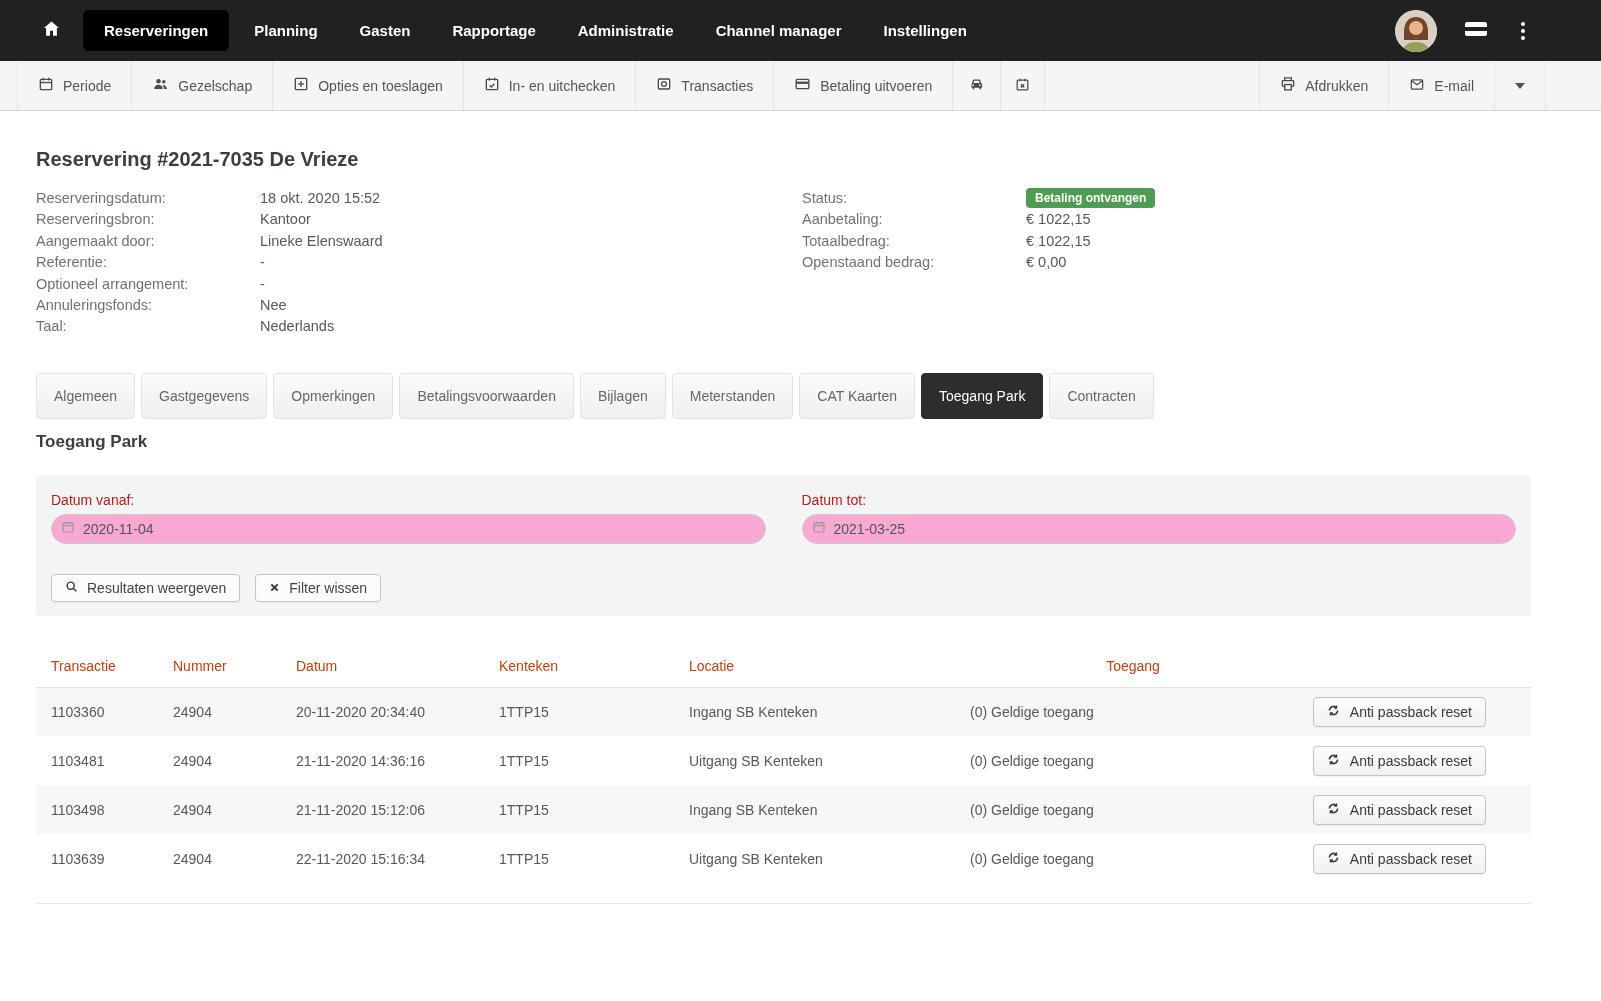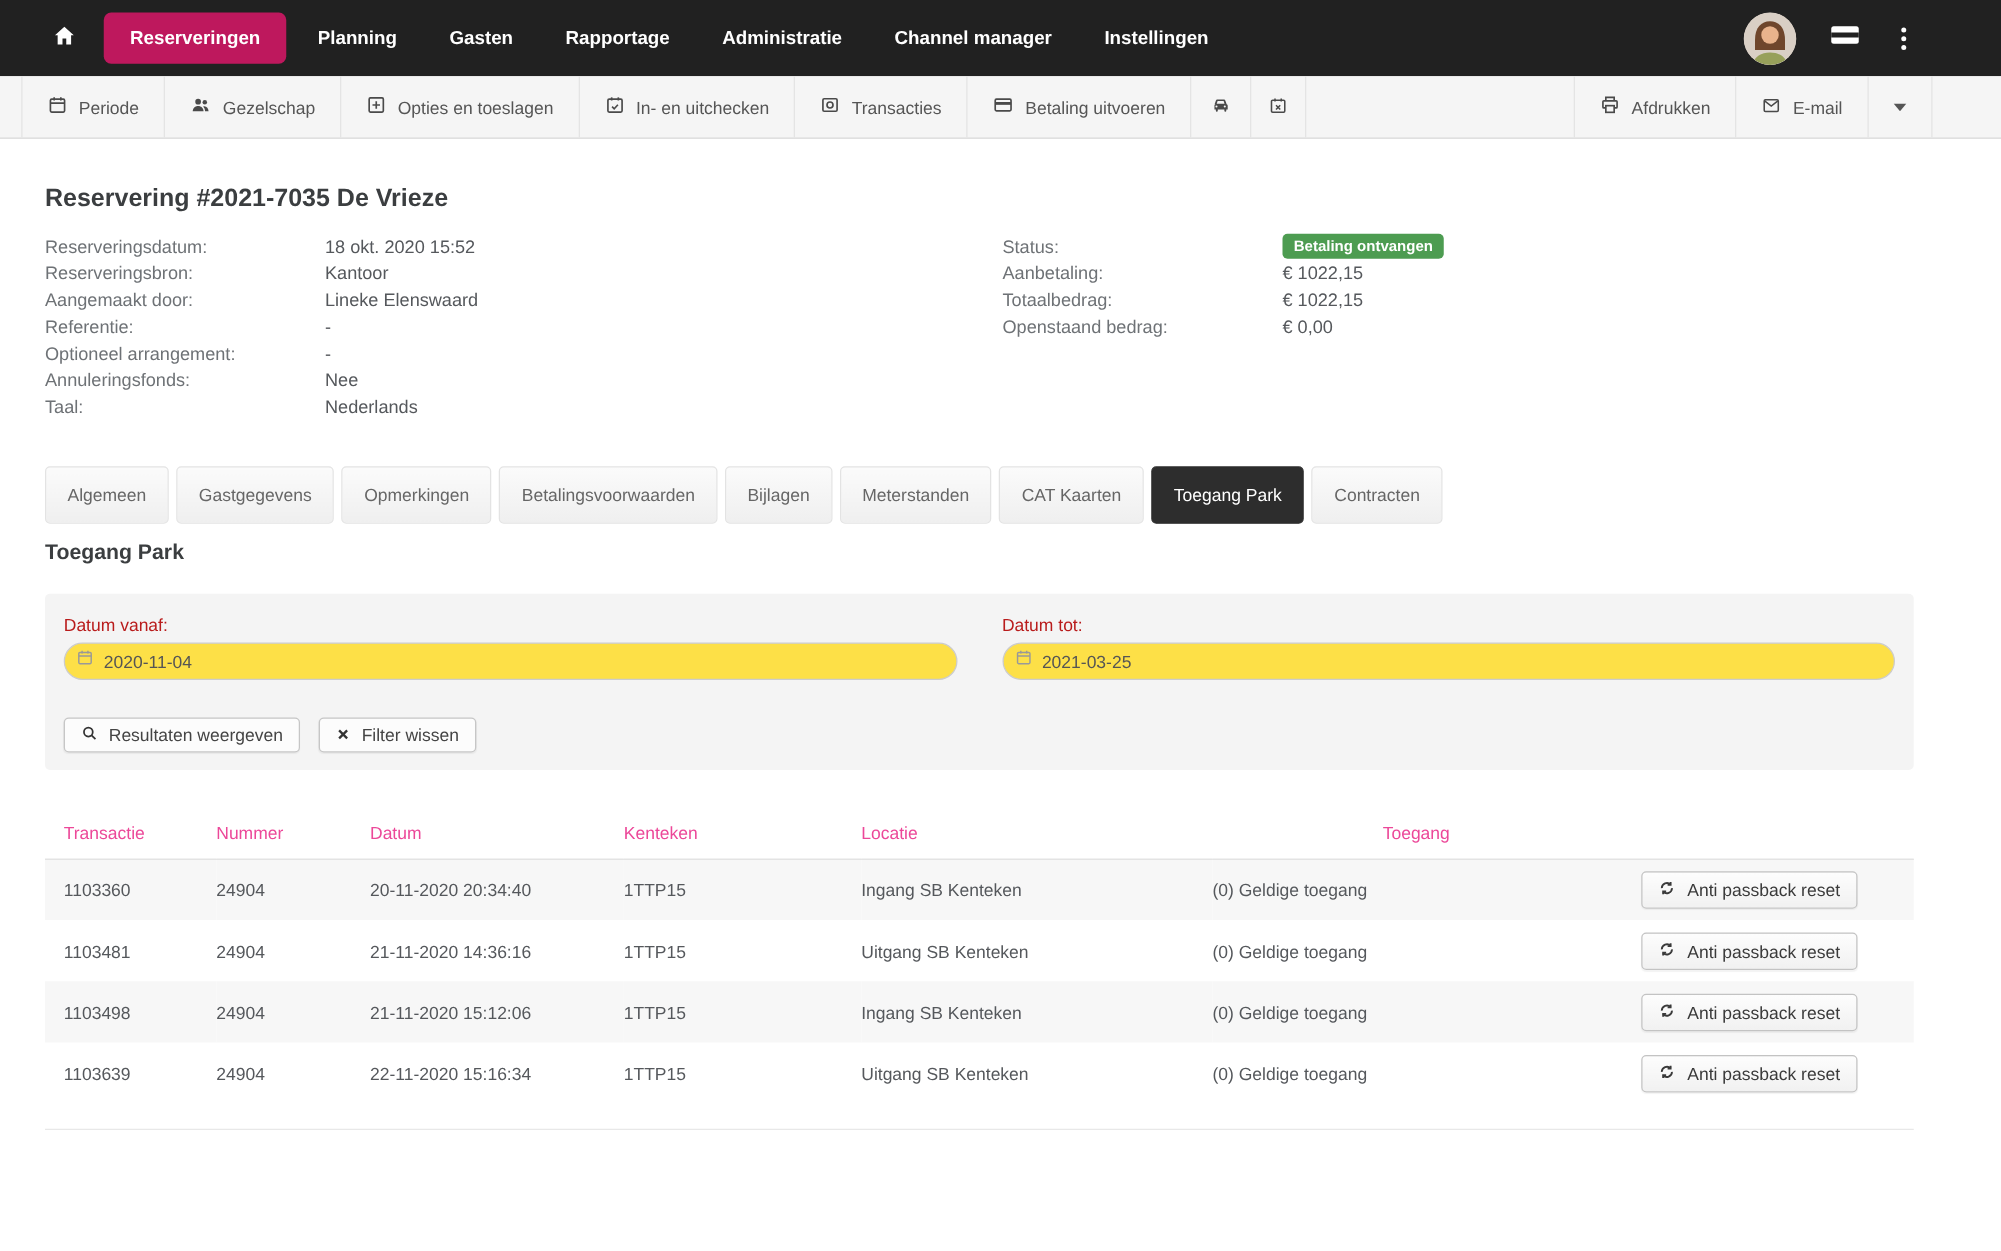--- a/index.html
+++ b/index.html
@@ -3,21 +3,21 @@
 <meta charset="utf-8">
 <style>
   * { margin:0; padding:0; box-sizing:border-box; }
   body { font-family:"Liberation Sans", sans-serif; background:#fff; }
   .screen { width:1601px; height:1001px; background:#fff; overflow:hidden; position:relative; }
 
   
   .navbar { height:61px; background:#212121; display:flex; align-items:center; padding:0 70px 0 36px; }
   .nav-home { color:#fff; padding:0 22px 0 6px; display:flex; align-items:center; cursor:pointer; }
   .nav-item { color:#fff; font-size:15px; font-weight:600; padding:0 21px; line-height:61px; cursor:pointer; white-space:nowrap; }
-  .nav-item.active { background:#be185d; border-radius:6px; line-height:41px; padding:0 21px; margin-right:4px; }
+  .nav-item.active { background:#000000; border-radius:6px; line-height:41px; padding:0 21px; margin-right:4px; }
   .nav-right { margin-left:auto; display:flex; align-items:center; gap:27px; }
   .avatar { width:42px; height:42px; border-radius:50%; overflow:hidden; background:#d9cfc5; cursor:pointer; flex:none; }
   .icon-btn-dark { color:#fff; cursor:pointer; display:flex; align-items:center; justify-content:center; }
   .kebab { display:flex; flex-direction:column; gap:3px; padding:4px 6px; cursor:pointer; }
   .kebab span { width:4px; height:4px; border-radius:50%; background:#fff; }
 
   
   .toolbar { height:50px; background:#f5f5f5; border-bottom:1px solid #d9d9d9; display:flex; align-items:stretch; }
   .tb-group-left { display:flex; margin-left:17px; border-left:1px solid #e4e4e4; }
   .tb-group-right { display:flex; margin-left:auto; margin-right:55px; border-left:1px solid #e4e4e4; }
@@ -45,35 +45,35 @@
          background:linear-gradient(#fbfbfb,#efefef); border:1px solid #e3e3e3; border-radius:4px;
          cursor:pointer; white-space:nowrap; }
   .tab.active { background:#2d2d2d; border-color:#2d2d2d; color:#fff; }
 
   .section-title { margin-top:13px; font-size:17px; font-weight:bold; color:#3b3e40; }
 
   
   .filter-panel { margin-top:23px; background:#f4f4f4; border-radius:4px; padding:17px 15px 14px 15px; }
   .filter-grid { display:grid; grid-template-columns:1fr 1fr; column-gap:36px; }
   .field-label { font-size:14px; color:#b91c1c; margin-bottom:6px; }
-  .date-input { height:30px; background:#fde047; border:1px solid #ccc; border-radius:15px; display:flex;
+  .date-input { height:30px; background:#f9a8d4; border:1px solid #ccc; border-radius:15px; display:flex;
                 align-items:center; padding:0 9px; gap:8px; }
   .date-input svg { color:#999; flex:none; }
   .date-input input { border:none; outline:none; font-size:14px; color:#555; width:100%; background:transparent;
                       font-family:"Liberation Sans", sans-serif; }
   .filter-buttons { margin-top:30px; display:flex; gap:15px; }
   .btn { display:inline-flex; align-items:center; gap:9px; height:28px; padding:0 13px; font-size:14px; color:#444;
          background:#fcfcfc; border:1px solid #c6c6c6; border-radius:4px; cursor:pointer;
          box-shadow:0 1px 1px rgba(0,0,0,0.05); white-space:nowrap; }
   .btn svg { color:#333; flex:none; }
 
   
   .table-wrap { margin-top:34px; border-bottom:1px solid #e8e8e8; padding-bottom:20px; }
   table { width:100%; border-collapse:collapse; }
-  th { text-align:left; font-weight:normal; font-size:14px; color:#ec4899; padding:8px 0 13px 0;
+  th { text-align:left; font-weight:normal; font-size:14px; color:#c2410c; padding:8px 0 13px 0;
        border-bottom:1px solid #e3e3e3; }
   th:first-child, td:first-child { padding-left:15px; }
   tbody tr:nth-child(odd) { background:#f7f7f7; }
   td { font-size:14px; color:#55585c; height:49px; padding:0; }
   td.action-cell { text-align:right; padding-right:45px; }
   .col-transactie { width:137px; } .col-nummer { width:123px; } .col-datum { width:203px; }
   .col-kenteken { width:190px; } .col-locatie { width:281px; } .col-toegang { width:326px;text-align:center; }
   .reset-btn { display:inline-flex; align-items:center; gap:10px; height:30px; padding:0 13px; font-size:14px;
                color:#3a3a3a; background:linear-gradient(#fdfdfd,#f1f1f1); border:1px solid #c3c3c3;
                border-radius:4px; cursor:pointer; box-shadow:0 1px 1px rgba(0,0,0,0.05); }

